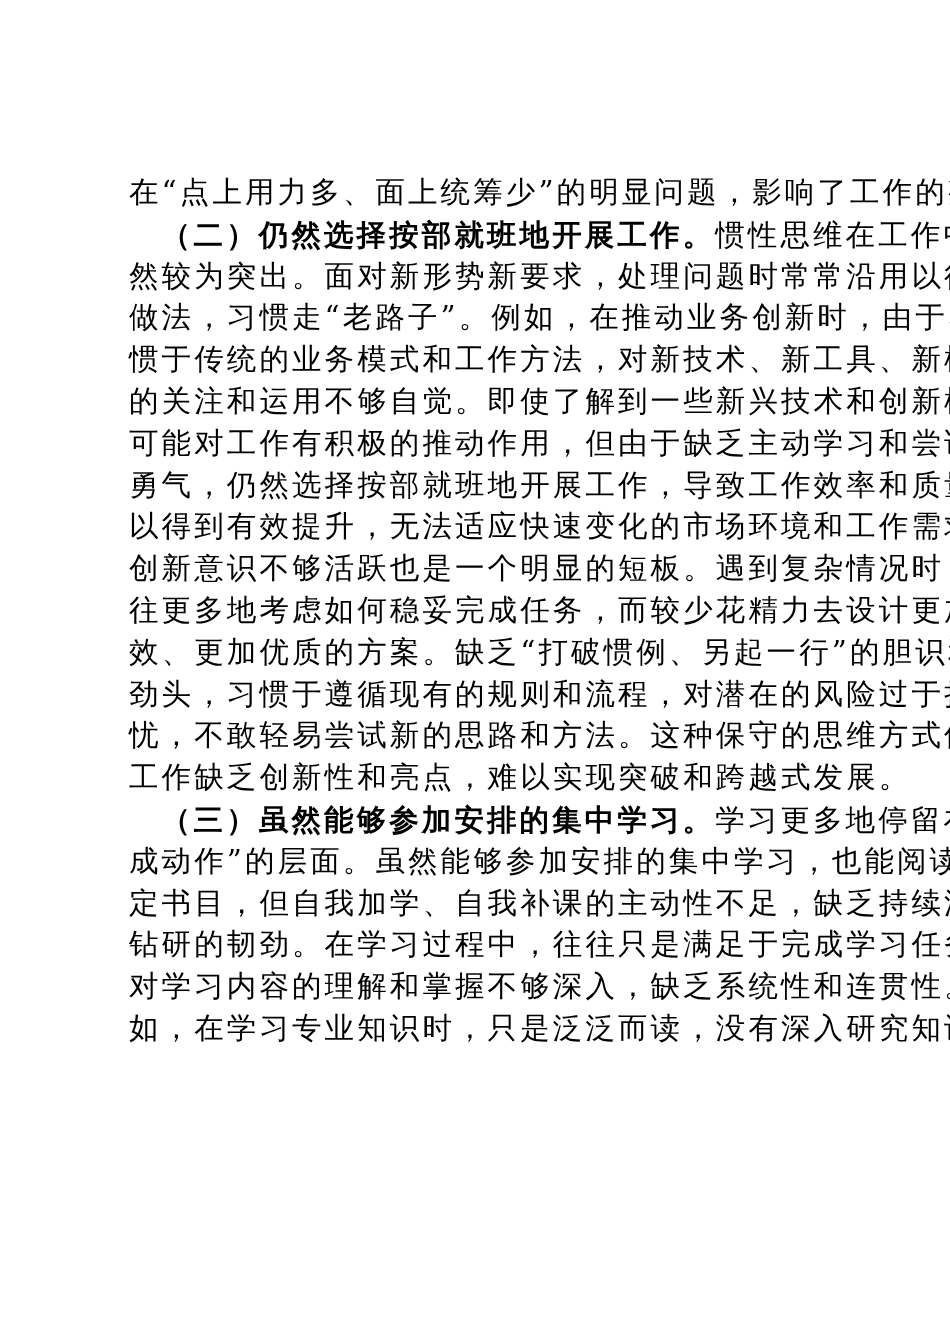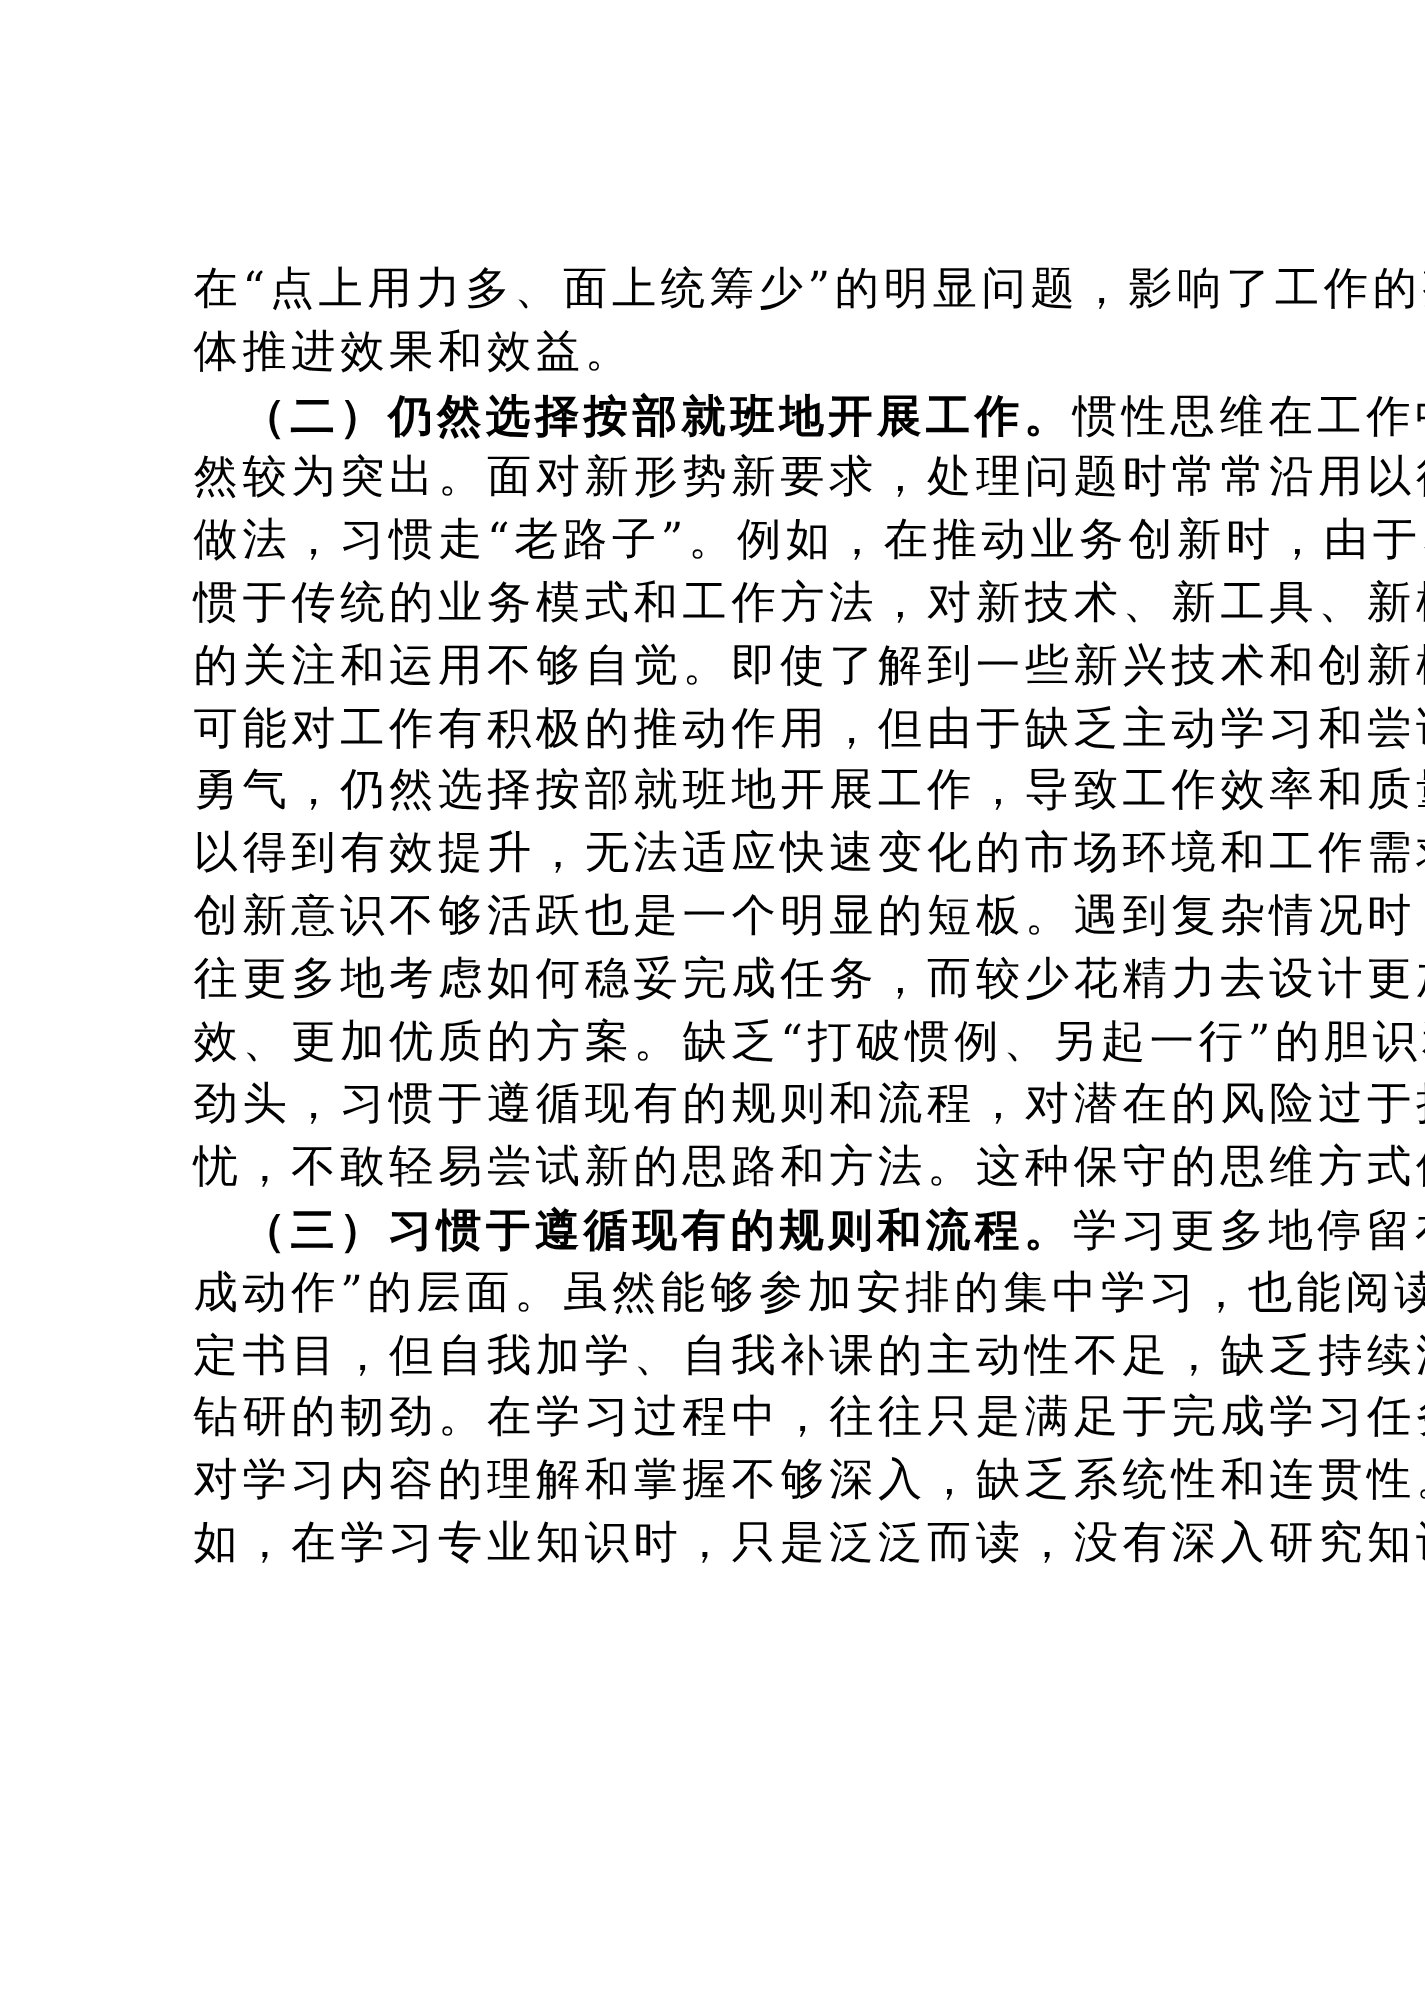--- a/index.html
+++ b/index.html
@@ -36,41 +36,41 @@
       font-weight: bold;
     }
   </style>
 </head>
 <body>
 
 <div class="page">
 
   <div class="paragraph">
     <span class="line">在“点上用力多、面上统筹少”的明显问题，影响了工作的整</span>
-    <span class="line">体推进效果和效益。</span>
   </div>
 
   <div class="paragraph">
     <span class="line indent"><span class="heading">（二）仍然选择按部就班地开展工作。</span><span>惯性思维在工作中仍</span></span>
     <span class="line">然较为突出。面对新形势新要求，处理问题时常常沿用以往的</span>
     <span class="line">做法，习惯走“老路子”。例如，在推动业务创新时，由于习</span>
     <span class="line">惯于传统的业务模式和工作方法，对新技术、新工具、新模式</span>
     <span class="line">的关注和运用不够自觉。即使了解到一些新兴技术和创新模式</span>
     <span class="line">可能对工作有积极的推动作用，但由于缺乏主动学习和尝试的</span>
     <span class="line">勇气，仍然选择按部就班地开展工作，导致工作效率和质量难</span>
     <span class="line">以得到有效提升，无法适应快速变化的市场环境和工作需求。</span>
     <span class="line">创新意识不够活跃也是一个明显的短板。遇到复杂情况时，往</span>
     <span class="line">往更多地考虑如何稳妥完成任务，而较少花精力去设计更加高</span>
     <span class="line">效、更加优质的方案。缺乏“打破惯例、另起一行”的胆识和</span>
     <span class="line">劲头，习惯于遵循现有的规则和流程，对潜在的风险过于担</span>
     <span class="line">忧，不敢轻易尝试新的思路和方法。这种保守的思维方式使得</span>
+    <span class="line">工作缺乏创新性和亮点，难以实现突破和跨越式发展。</span>
   </div>
 
   <div class="paragraph">
-    <span class="line indent"><span class="heading">（三）习惯于遵循现有的规则和流程。</span><span>学习更多地停留在“完</span></span>
+    <span class="line indent"><span class="heading">（三）虽然能够参加安排的集中学习。</span><span>学习更多地停留在“完</span></span>
     <span class="line">成动作”的层面。虽然能够参加安排的集中学习，也能阅读规</span>
     <span class="line">定书目，但自我加学、自我补课的主动性不足，缺乏持续深入</span>
     <span class="line">钻研的韧劲。在学习过程中，往往只是满足于完成学习任务，</span>
     <span class="line">对学习内容的理解和掌握不够深入，缺乏系统性和连贯性。例</span>
     <span class="line">如，在学习专业知识时，只是泛泛而读，没有深入研究知识点</span>
   </div>
 
 </div>
 
 </body></html>

